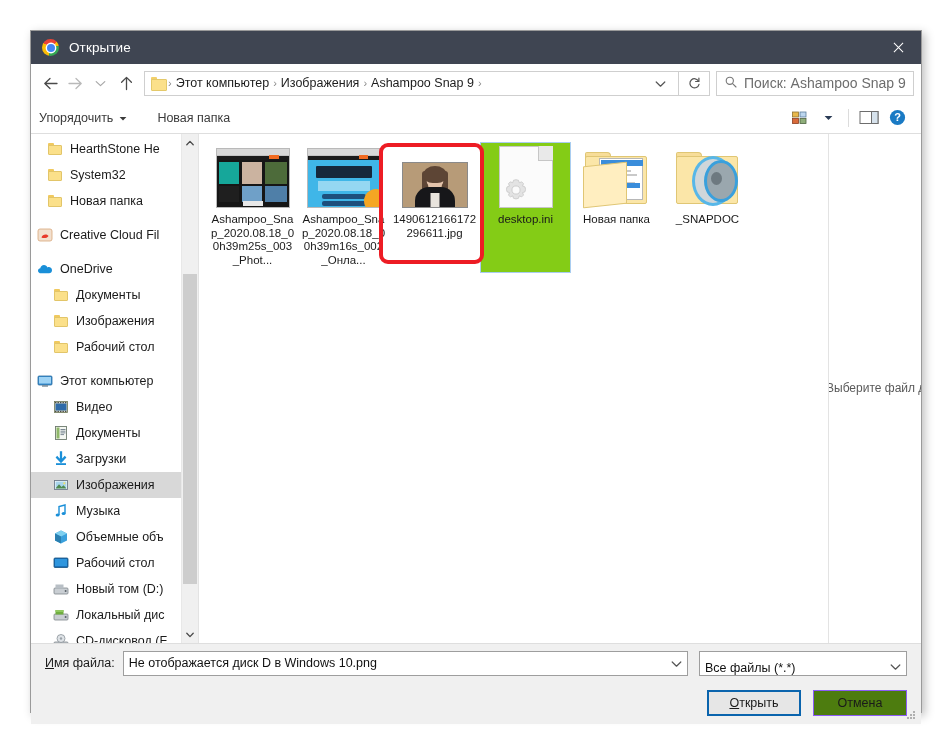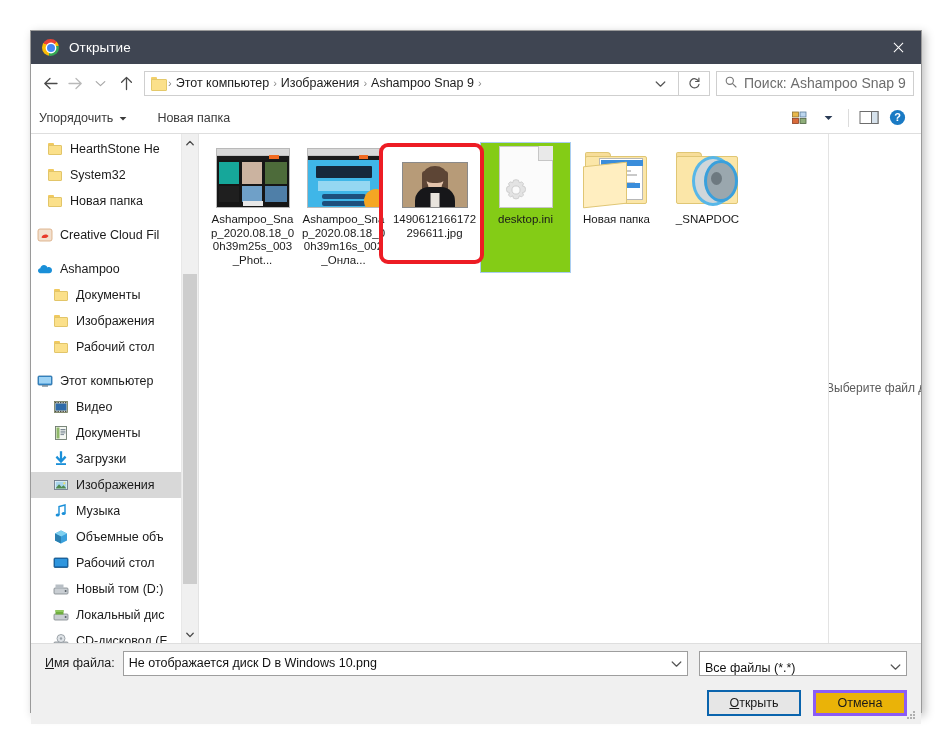--- a/index.html
+++ b/index.html
@@ -154,21 +154,21 @@
   .lbl-name{font-size:12.5px;color:#1a1a1a;margin-right:8px;white-space:nowrap;}
   .lbl-name u{text-decoration:underline;}
   .namefield{flex:1;height:23px;border:1px solid #9e9e9e;background:#fff;display:flex;align-items:center;padding:0 5px;}
   .namefield .val{font-size:12.5px;color:#111;white-space:nowrap;overflow:hidden;}
   .namefield .fcaret{margin-left:auto;padding-left:8px;}
   .typesel{width:196px;height:23px;margin-left:11px;border:1px solid #9e9e9e;background:#fff;display:flex;align-items:flex-end;padding:0 5px;flex:0 0 auto;}
   .typesel .val{font-size:12.5px;color:#111;white-space:nowrap;}
   .typesel .fcaret{margin-left:auto;}
   .row2{display:flex;justify-content:flex-end;align-items:center;height:42px;padding:0 14px 0 0;position:relative;}
   .btn{width:94px;height:26px;font-size:12.5px;display:flex;align-items:center;justify-content:center;
-       border:3px solid #8b5cf6;background:#eab308;color:#1a1a1a;margin-left:12px;box-sizing:border-box;}
+       border:1px solid #8b5cf6;background:#4d7c0f;color:#1a1a1a;margin-left:12px;box-sizing:border-box;}
   .btn.primary{border:2px solid #0a64ad;background:#e6e6e6;}
   .btn u{text-decoration:underline;}
   .grip{position:absolute;right:4px;bottom:3px;width:10px;height:10px;}
   .grip i{position:absolute;width:2px;height:2px;background:#b0b0b0;}
 
   
   .annot{position:absolute;left:379px;top:143px;width:105px;height:121px;border:4px solid #ed1c24;border-radius:9px;
          box-sizing:border-box;pointer-events:none;}
 </style>
 </head>
@@ -331,21 +331,21 @@
             </div>
 
             <div class="np-gap"></div>
 
             <div class="np-item">
               <span class="ic">
                 <svg width="16" height="16" viewBox="0 0 16 16">
                     <path d="M4.2 12.3 C2.2 12.3 1 11.1 1 9.7 C1 8.4 2 7.3 3.3 7.2 C3.5 5.3 5.1 4 7 4 C8.6 4 10 5 10.5 6.4 C10.9 6.2 11.3 6.1 11.8 6.1 C13.5 6.1 15 7.4 15 9.2 C15 10.9 13.7 12.3 12 12.3 Z" fill="#1a8fd8"></path>
                   </svg>
               </span>
-              <span class="lbl">Ashampoo</span>
+              <span class="lbl">OneDrive</span>
             </div>
             <div class="np-item indent2">
               <span class="ic ic-folder">
                   <span class="t"></span>
                   <span class="b"></span>
                 </span>
               <span class="lbl">Документы</span>
             </div>
             <div class="np-item indent2">
               <span class="ic ic-folder">

